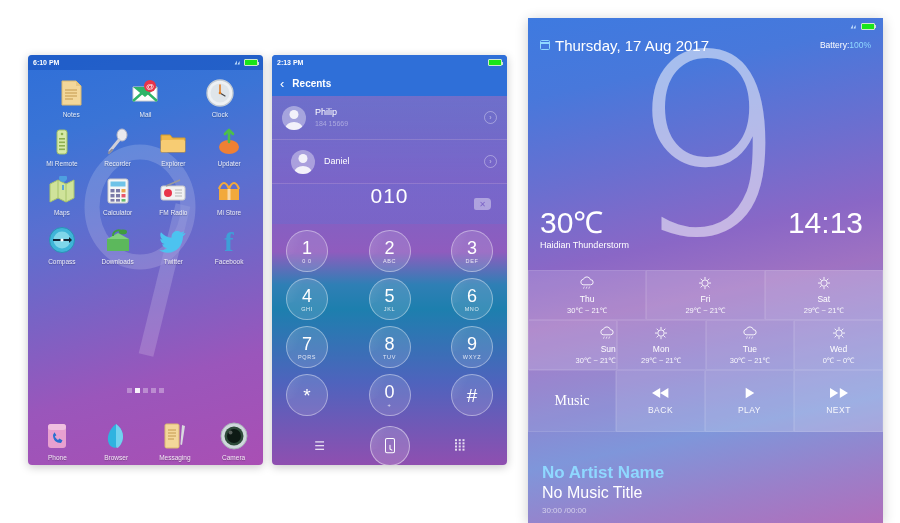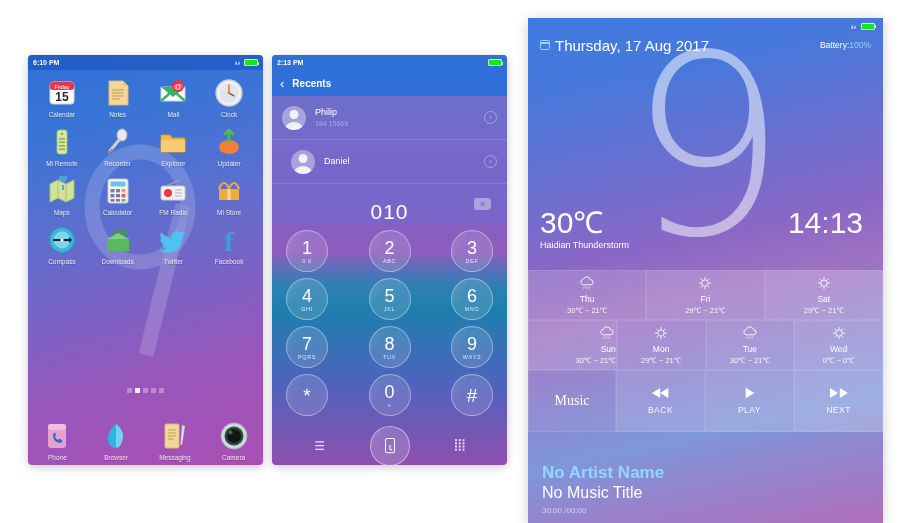--- a/index.html
+++ b/index.html
@@ -71,21 +71,21 @@
   .contact-row.b{ background:linear-gradient(180deg,rgba(140,105,200,.55),rgba(130,100,200,.5));padding-left:19px; }
   .avatar{ width:24px;height:24px;border-radius:50%;background:rgba(255,255,255,.38); position:relative; overflow:hidden;}
   .avatar:before{content:"";position:absolute;left:50%;top:4px;transform:translateX(-50%);width:9px;height:9px;border-radius:50%;background:rgba(255,255,255,.85);}
   .avatar:after{content:"";position:absolute;left:50%;bottom:-4px;transform:translateX(-50%);width:17px;height:12px;border-radius:50% 50% 0 0;background:rgba(255,255,255,.85);}
   .c-name{ font-size:9px; color:#fff; line-height:1.3;}
   .c-num{ font-size:7px; color:rgba(255,255,255,.40); line-height:1.3;}
   .c-arrow{ margin-left:auto; width:13px;height:13px;border-radius:50%;border:1px solid rgba(255,255,255,.35);
             display:flex;align-items:center;justify-content:center;color:rgba(255,255,255,.55);font-size:7px;}
 
   .p2-numfield{
-    position:relative; z-index:3; height:40px; display:flex; align-items:flex-end; justify-content:center;
+    position:relative; z-index:3; height:40px; display:flex; align-items:flex-start; justify-content:center;
     background:linear-gradient(180deg,rgba(120,105,205,.55),rgba(110,105,205,.5));
   }
   .p2-number{ font-size:21px; color:#fff; letter-spacing:1px; font-weight:300;}
   .p2-del{ position:absolute; right:16px; top:50%; transform:translateY(-50%);
            width:17px;height:12px; background:rgba(255,255,255,.40);
            border-radius:2px 4px 4px 2px; display:flex;align-items:center;justify-content:center;
            font-size:8px;color:#7c63c6; cursor:pointer;}
 
   .p2-pad{ position:relative; z-index:3; padding:6px 14px 0 14px; }
   .pad-row{ display:flex; justify-content:space-between; margin-bottom:6px;}
@@ -177,31 +177,20 @@
       <svg class="sig-ico" viewBox="0 0 10 10">
         <path d="M1 8 L4 2 L4 8 Z M5 8 L8 3 L8 8 Z" fill="#cfe8ff"></path>
       </svg>
       <span class="batt-ico"></span>
     </span>
   </div>
 
   <div class="p1-grid">
 
     <div class="icon-row">
-      <div class="app">
-        <div class="app-glyph">
-          <svg viewBox="0 0 30 30" width="30" height="30">
-            <rect x="3" y="4" width="24" height="22" rx="3" fill="#fdfdfd" stroke="#d8d8d8"></rect>
-            <rect x="3" y="4" width="24" height="8" rx="3" fill="#e8344a"></rect>
-            <text x="15" y="10.6" font-size="5.4" fill="#fff" text-anchor="middle" font-family="Liberation Sans">Friday</text>
-            <text x="15" y="23" font-size="12" fill="#2b2b2b" text-anchor="middle" font-family="Liberation Sans" font-weight="bold">15</text>
-          </svg>
-        </div>
-        <span class="app-label">Calendar</span>
-      </div>
       <div class="app">
         <div class="app-glyph">
           <svg viewBox="0 0 30 30" width="30" height="30">
             <path d="M6 3 h14 l5 5 v19 h-19 Z" fill="#f3d79a" stroke="#dbb96e"></path>
             <path d="M20 3 v5 h5 Z" fill="#e6c784"></path>
             <g stroke="#c49a4e" stroke-width="1.1">
               <path d="M9 12h12M9 15h12M9 18h12M9 21h8"></path>
             </g>
           </svg>
         </div>

